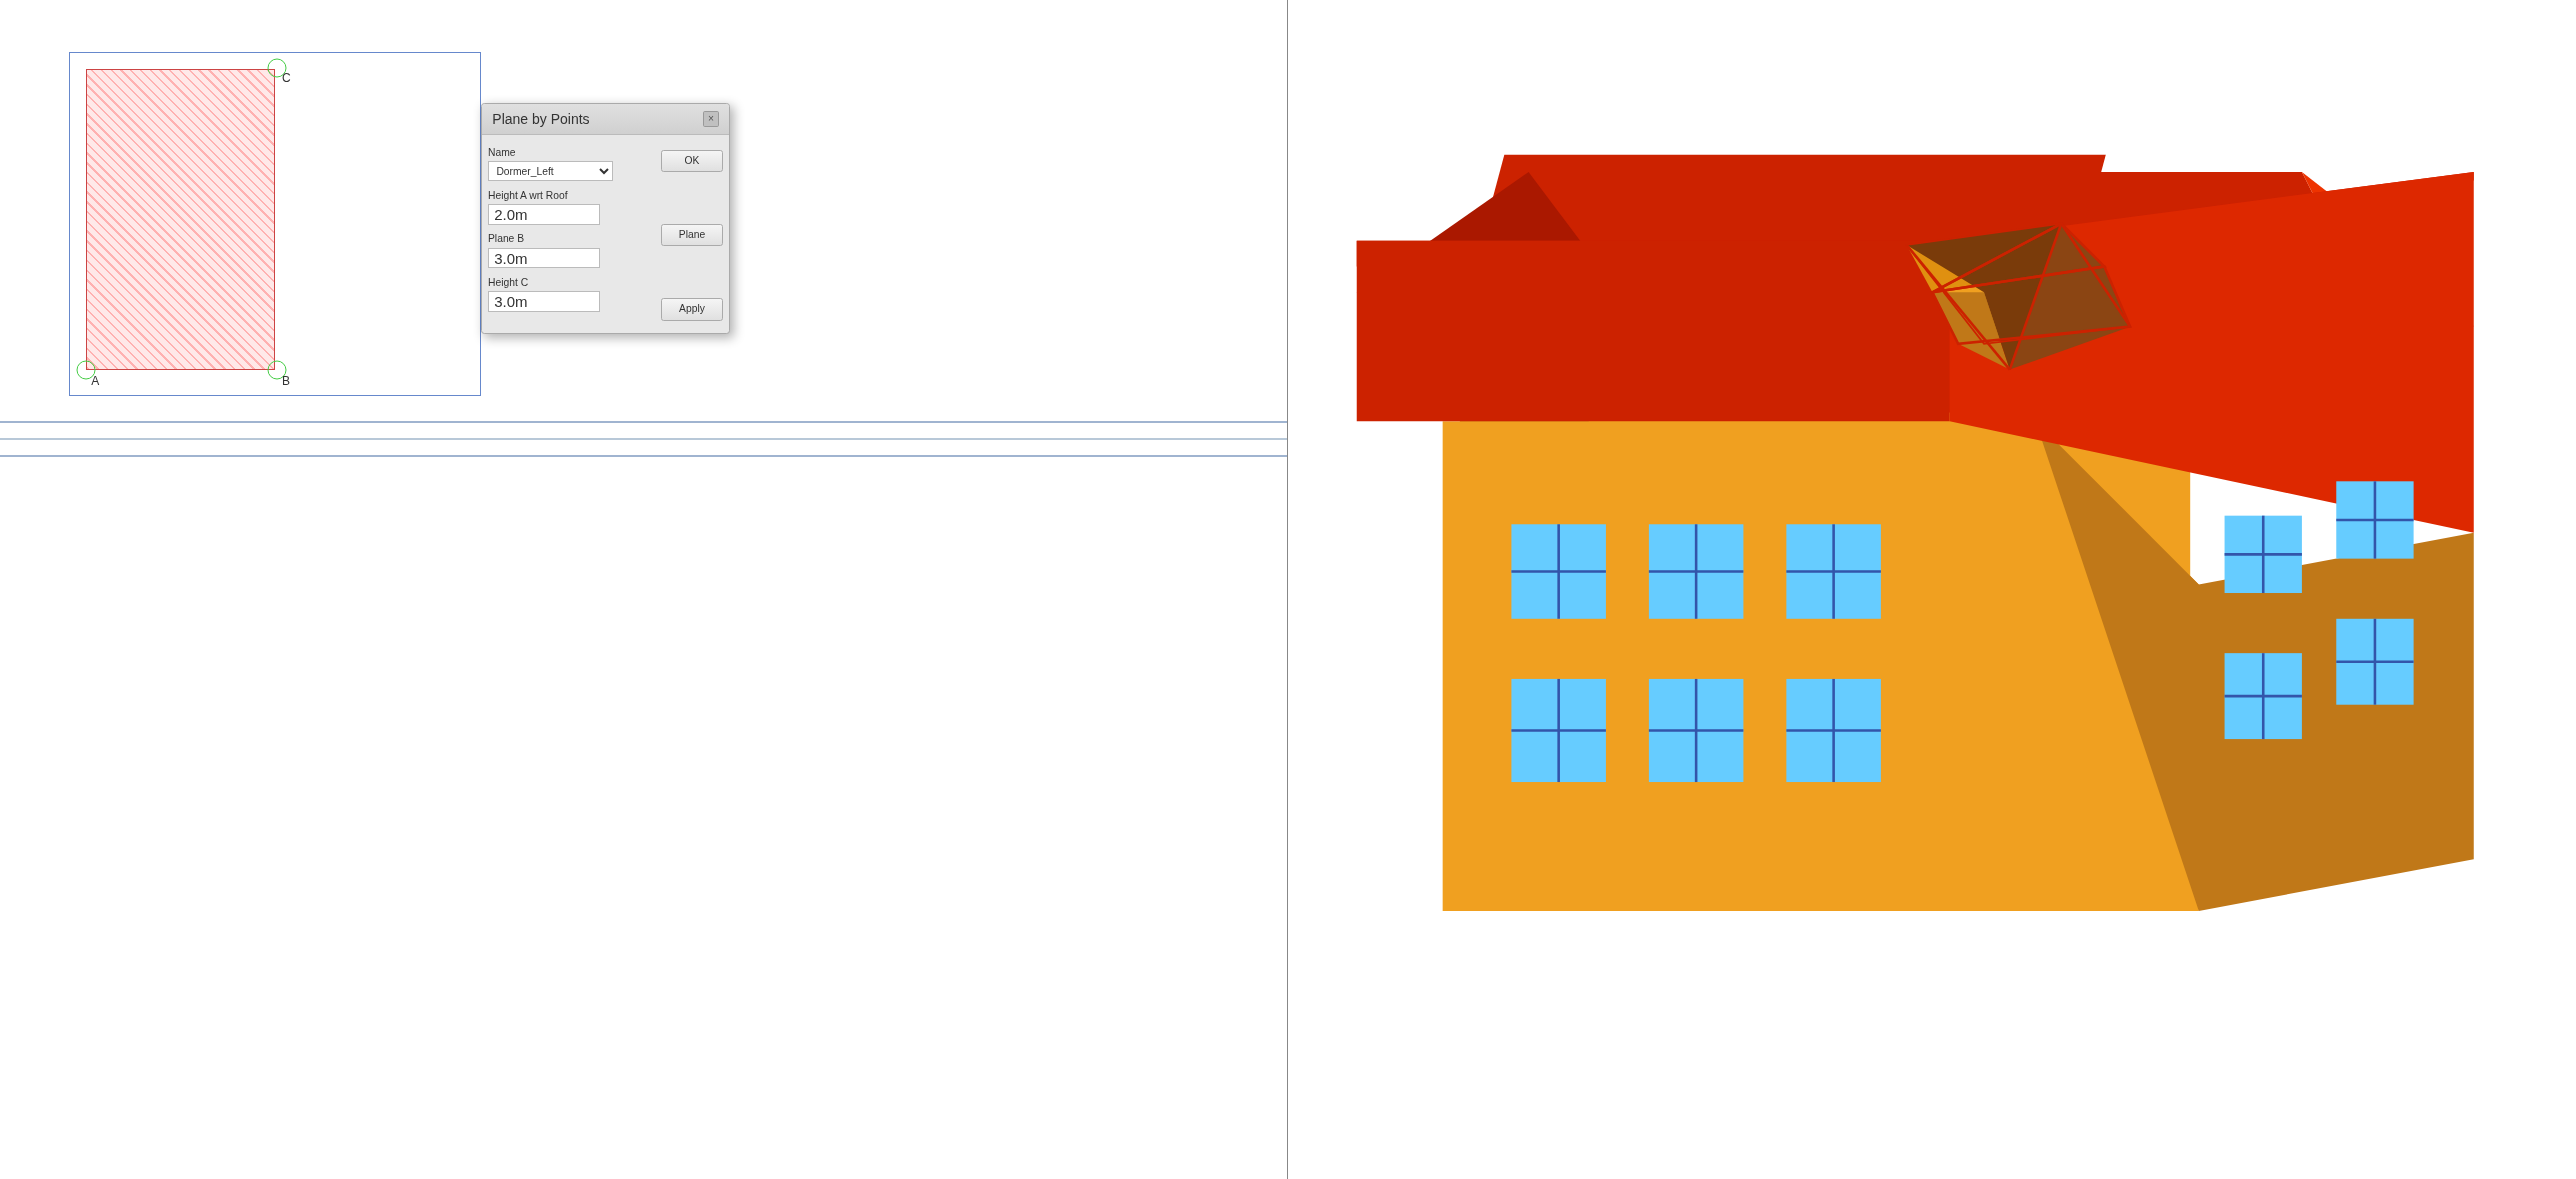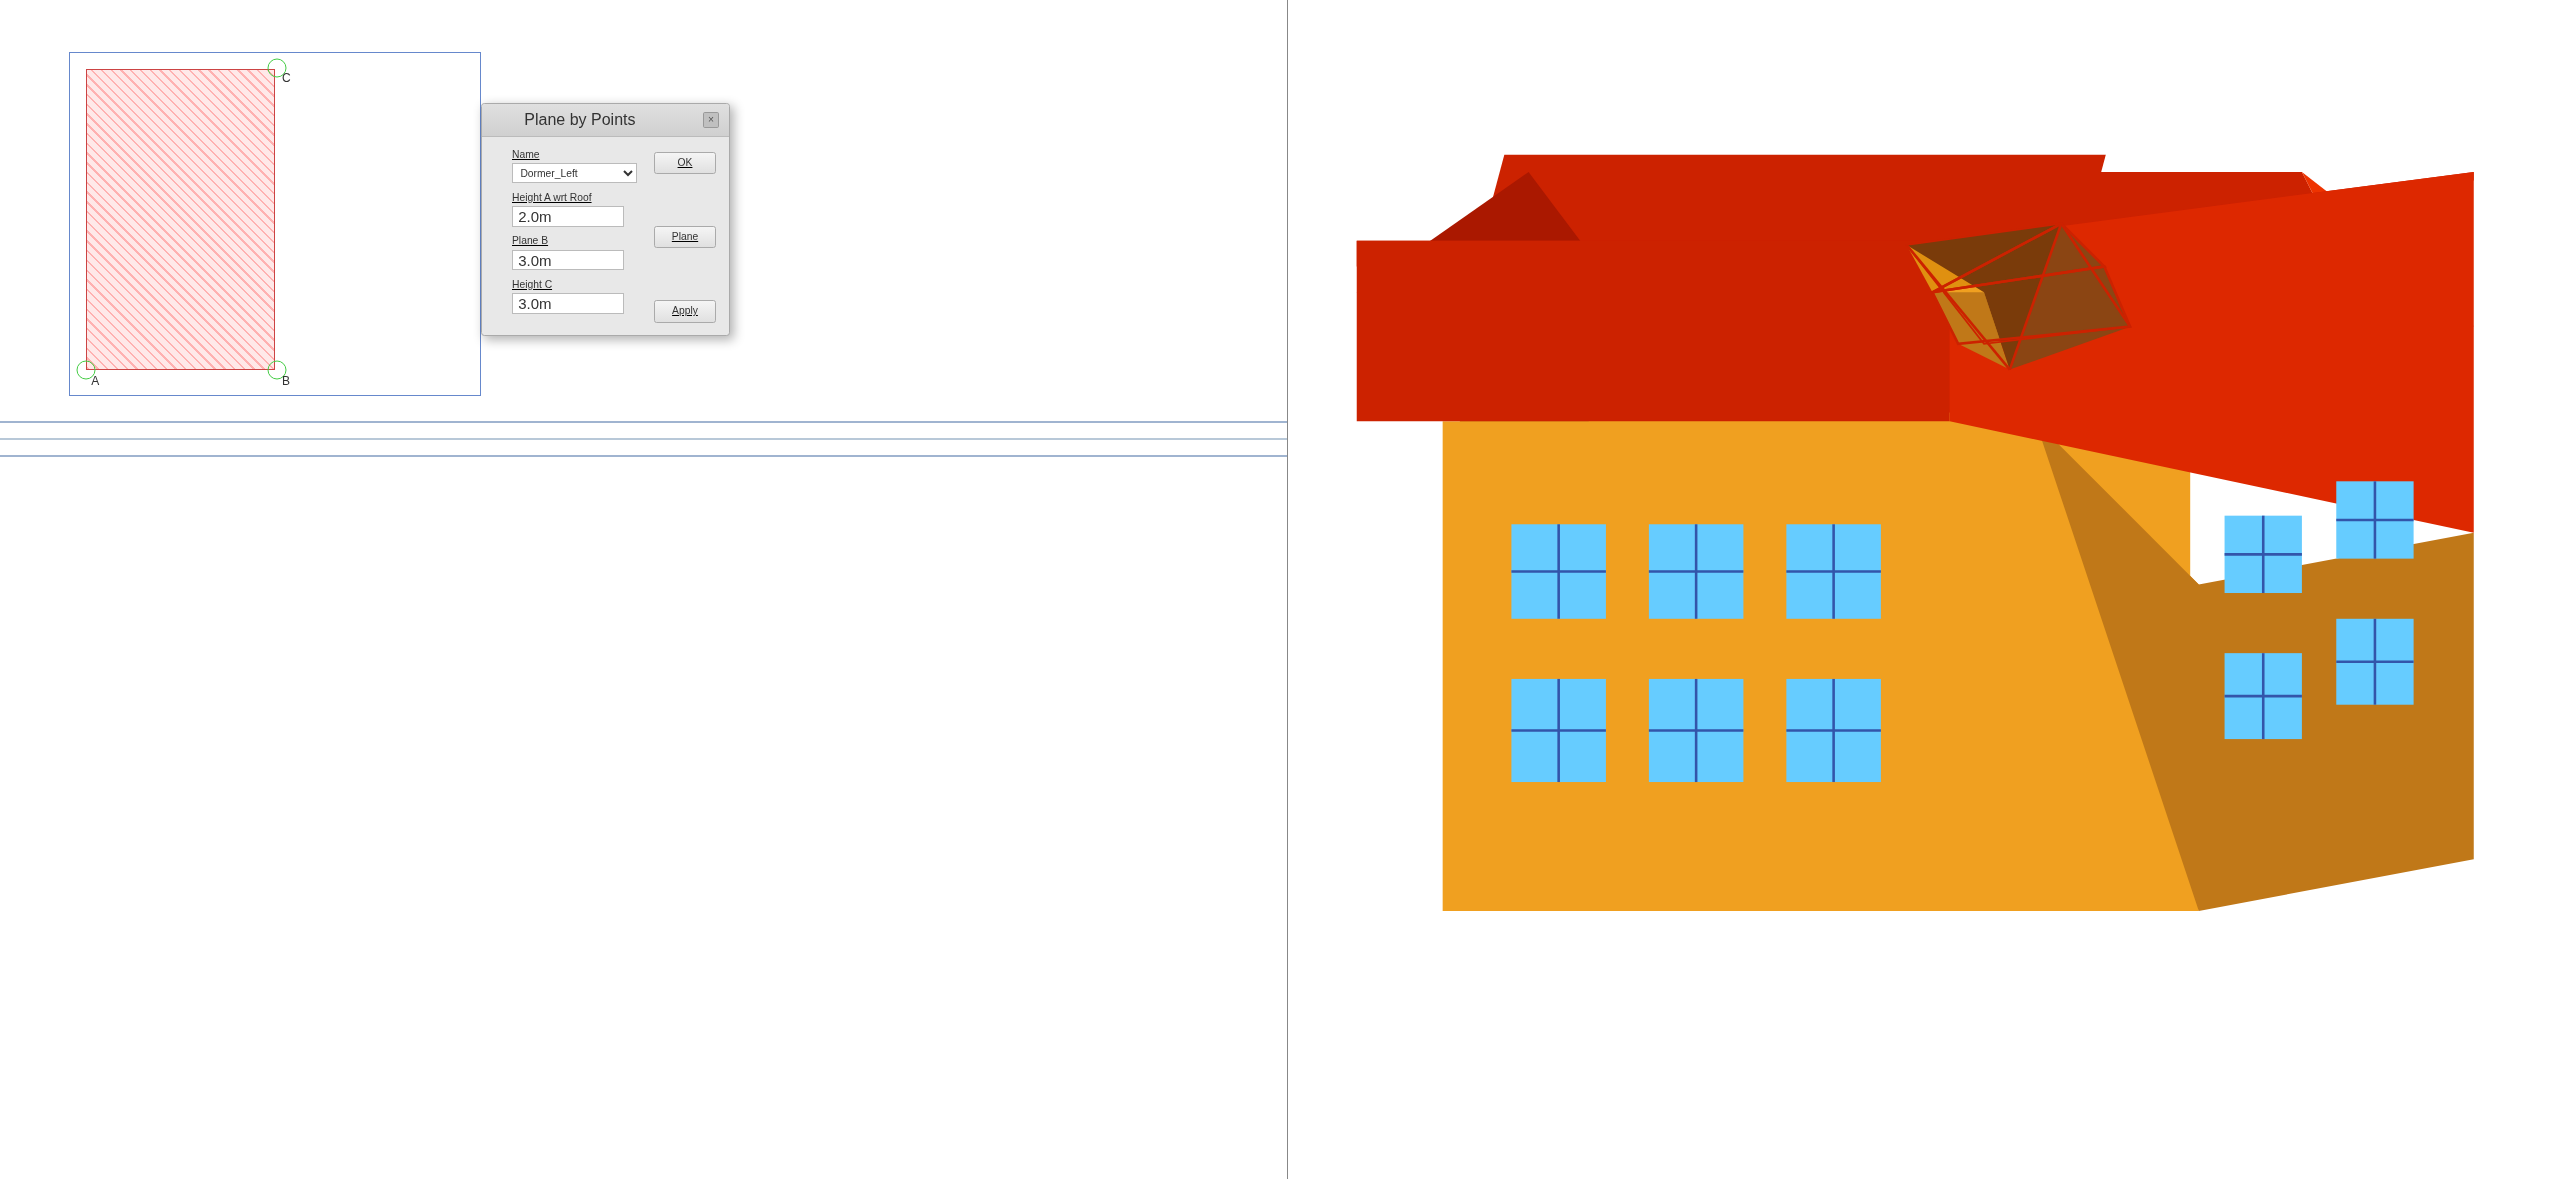--- a/index.html
+++ b/index.html
@@ -119,45 +119,43 @@
       background: linear-gradient(to bottom, #e0e0e0, #d0d0d0);
       padding: 6.9px 10.3px;
       display: flex;
       justify-content: space-between;
       align-items: center;
       border-bottom: 0.9px solid #bbb;
       border-radius: 3.4px 3.4px 0 0;
     }
 
     .dialog-title {
-      font-size: 16px;
+      font-size: 14px;
       color: #333;
       font-weight: normal;
-      margin-left: 32px;
     }
 
     .dialog-close {
       width: 15.5px;
       height: 15.5px;
       background: #c0c0c0;
       border: 0.9px solid #999;
       border-radius: 1.7px;
       cursor: pointer;
       display: flex;
       align-items: center;
       justify-content: center;
       font-size: 10.3px;
       color: #555;
     }
 
     .dialog-body {
-      padding: 12px 30px;
-      display: flex;
-      gap: 17px;
-      text-decoration: underline;
+      padding: 12px 6px;
+      display: flex;
+      gap: 23px;
     }
 
     .dialog-fields {
       flex: 1;
     }
 
     .dialog-buttons {
       display: flex;
       flex-direction: column;
       gap: 5.2px;

